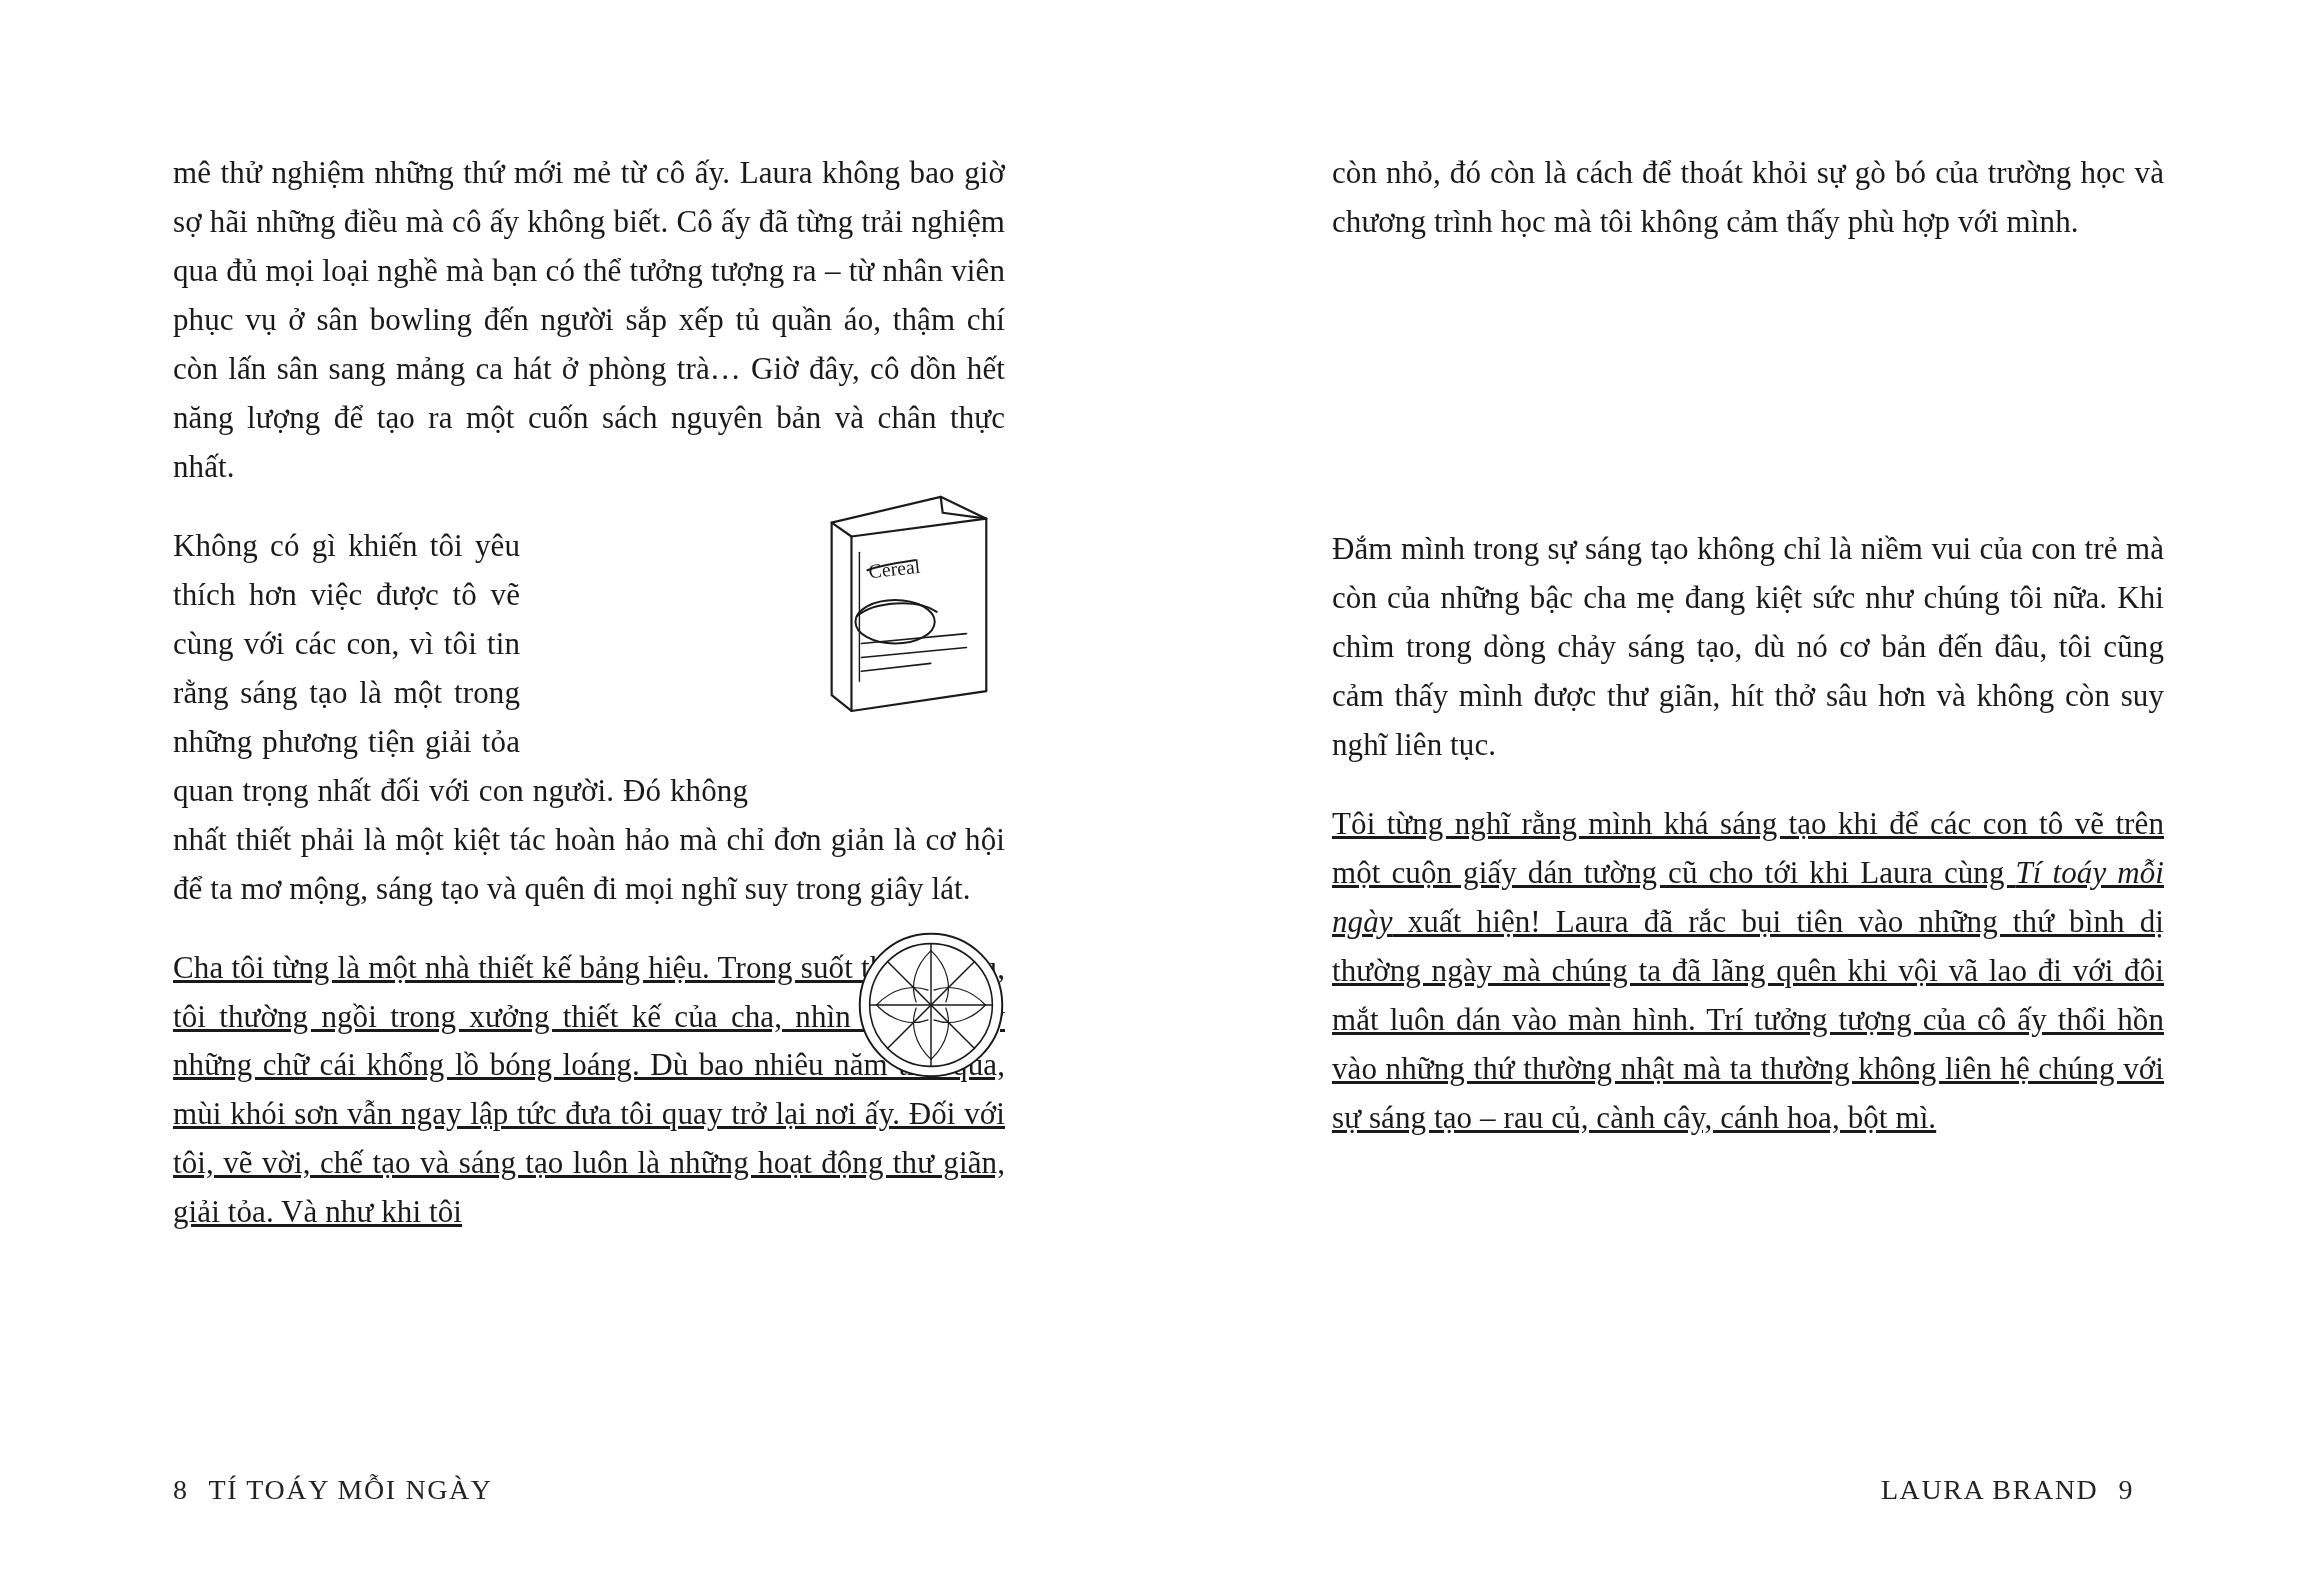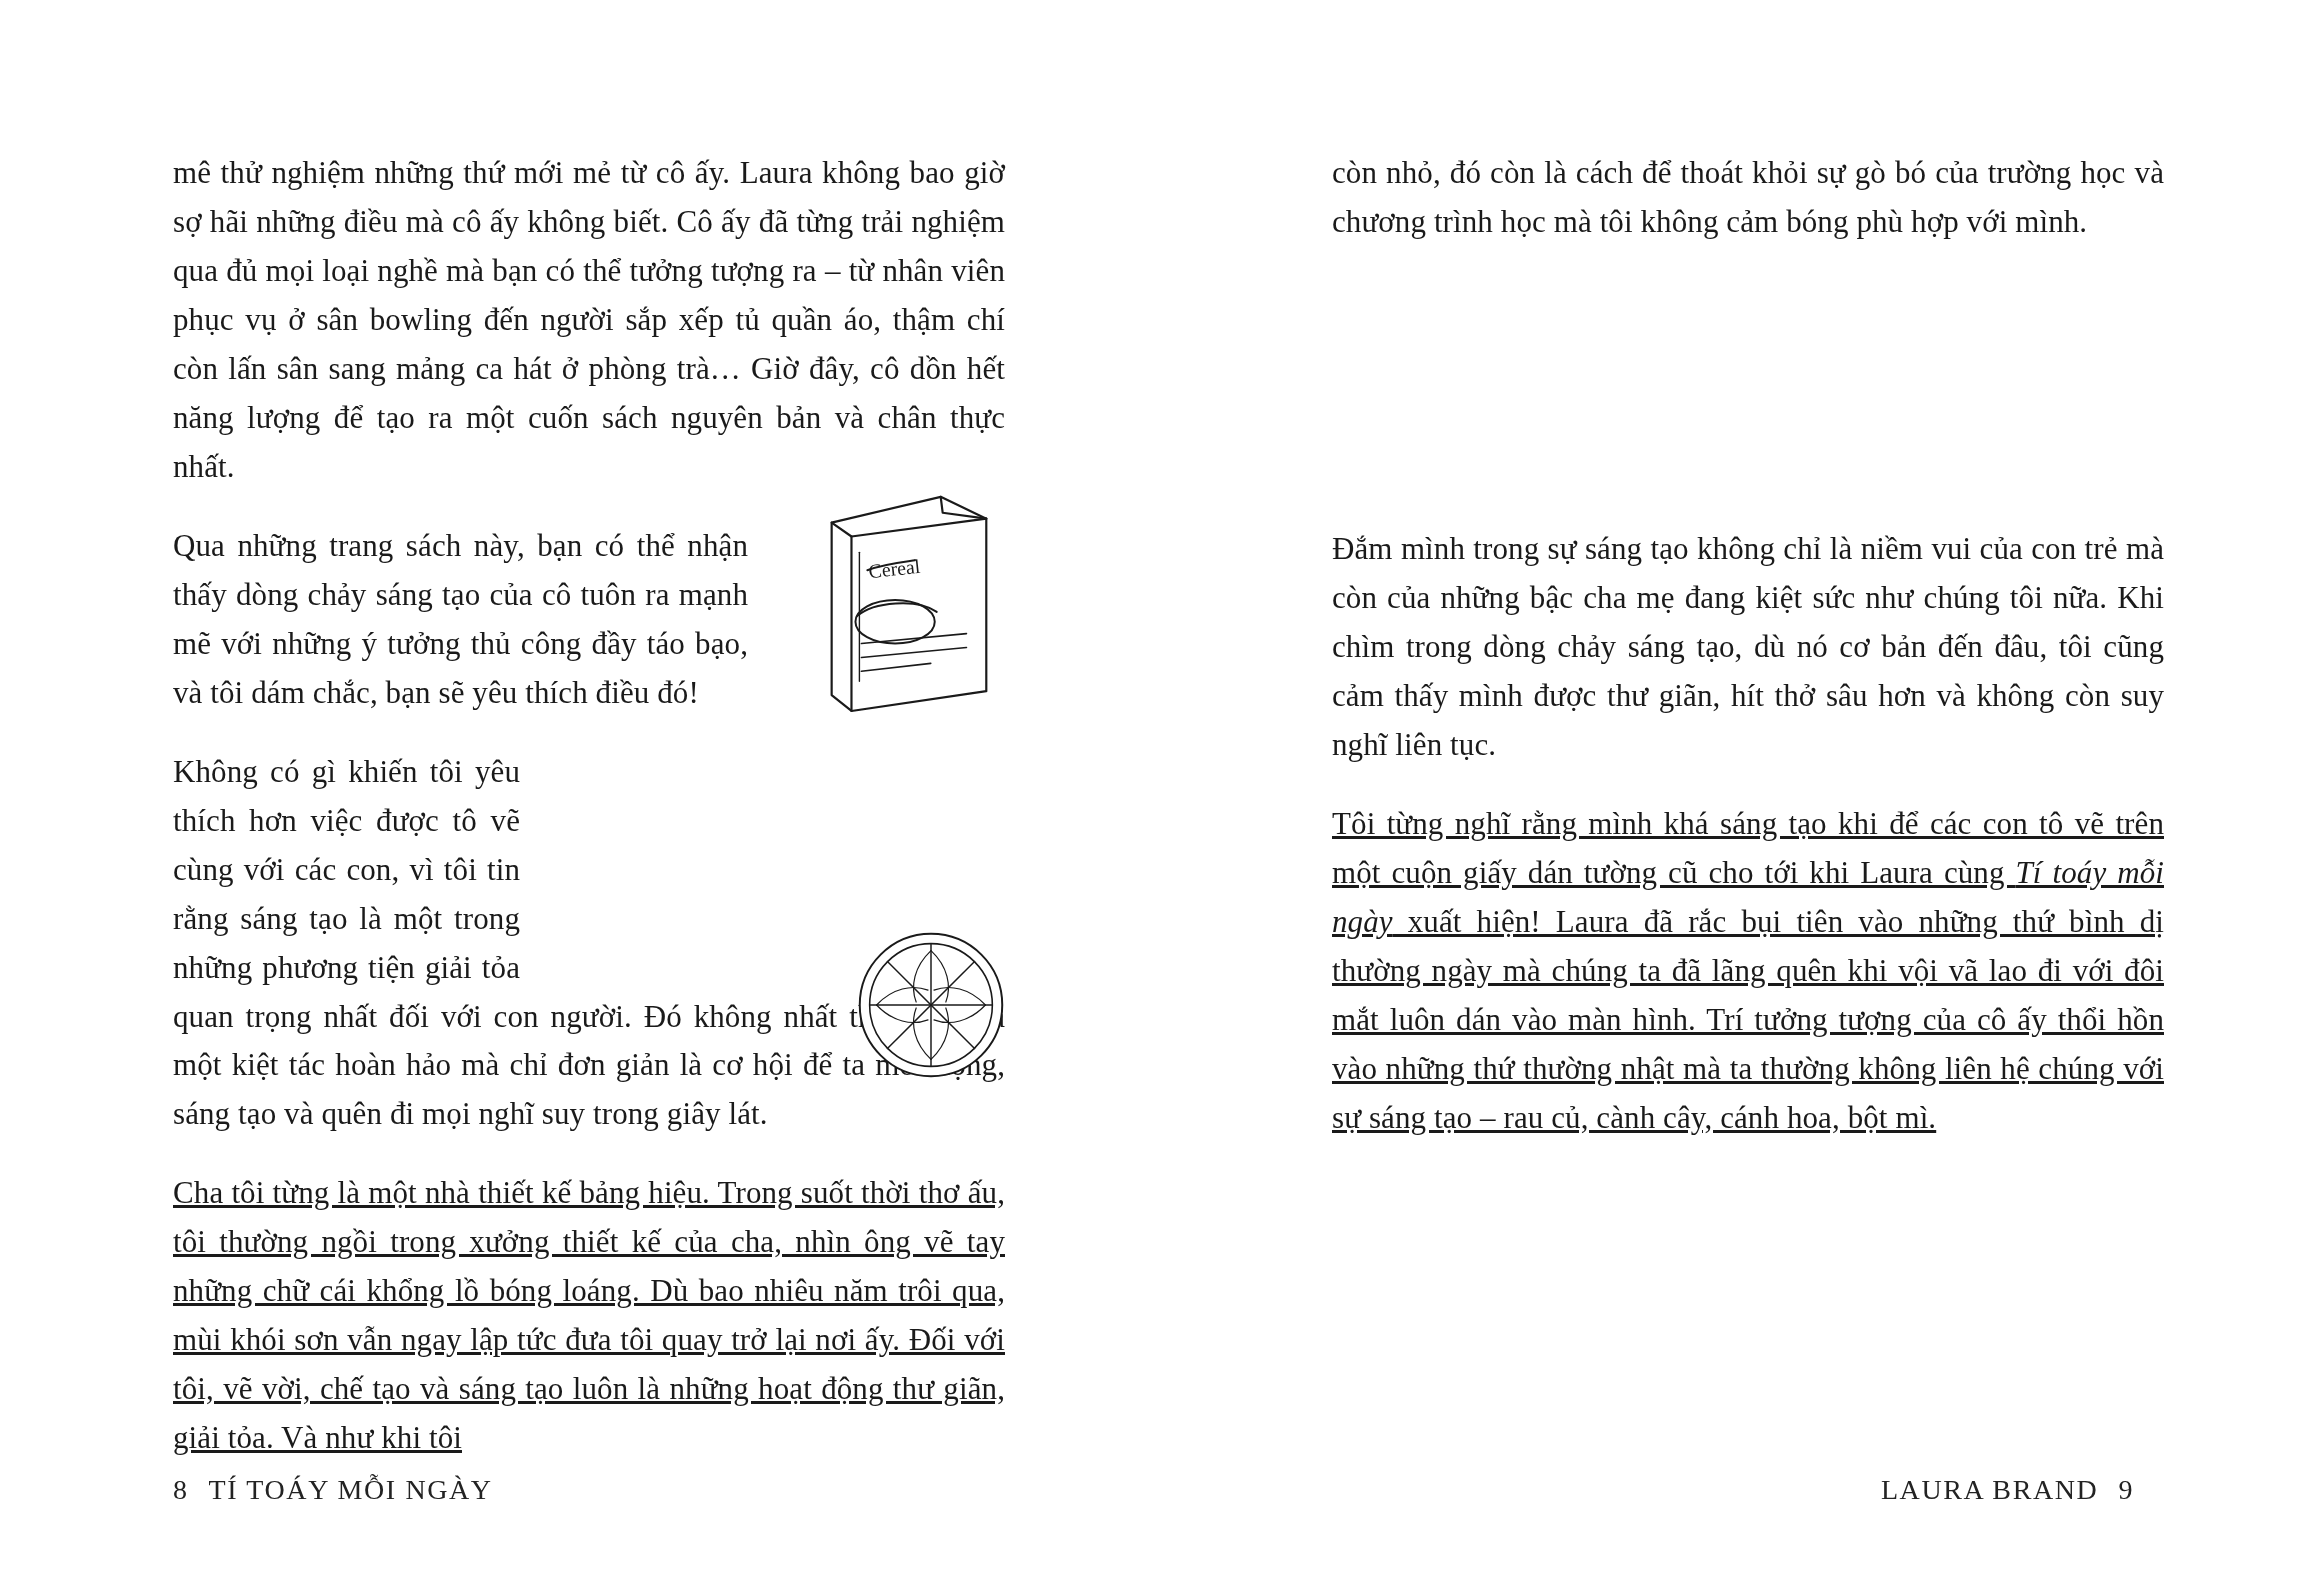--- a/index.html
+++ b/index.html
@@ -117,21 +117,20 @@
 
 <div class="spread">
 
   <div class="page page-left">
     <div class="col">
 
       <p class="para">mê thử nghiệm những thứ mới mẻ từ cô ấy. Laura không bao giờ sợ hãi những điều mà cô ấy không biết. Cô ấy đã từng trải nghiệm qua đủ mọi loại nghề mà bạn có thể tưởng tượng ra – từ nhân viên phục vụ ở sân bowling đến người sắp xếp tủ quần áo, thậm chí còn lấn sân sang mảng ca hát ở phòng trà… Giờ đây, cô dồn hết năng lượng để tạo ra một cuốn sách nguyên bản và chân thực nhất.</p>
 
       <div class="wrap-right-cereal"></div>
 
-      <p class="para">Qua những trang sách này, bạn có thể nhận thấy dòng chảy sáng tạo của cô tuôn ra mạnh mẽ với những ý tưởng thủ công đầy táo bạo, và tôi dám chắc, bạn sẽ yêu thích điều đó!</p>
 
       <div class="wrap-right-lemon"></div>
 
       <p class="para">Không có gì khiến tôi yêu thích hơn việc được tô vẽ cùng với các con, vì tôi tin rằng sáng tạo là một trong những phương tiện giải tỏa quan trọng nhất đối với con người. Đó không nhất thiết phải là một kiệt tác hoàn hảo mà chỉ đơn giản là cơ hội để ta mơ mộng, sáng tạo và quên đi mọi nghĩ suy trong giây lát.</p>
 
       <p class="para">Cha tôi từng là một nhà thiết kế bảng hiệu. Trong suốt thời thơ ấu, tôi thường ngồi trong xưởng thiết kế của cha, nhìn ông vẽ tay những chữ cái khổng lồ bóng loáng. Dù bao nhiêu năm trôi qua, mùi khói sơn vẫn ngay lập tức đưa tôi quay trở lại nơi ấy. Đối với tôi, vẽ vời, chế tạo và sáng tạo luôn là những hoạt động thư giãn, giải tỏa. Và như khi tôi</p>
     </div>
 
     <div class="illo illo-cereal">
       <svg viewBox="0 0 230 240" width="228" height="238" fill="none" stroke="#1a1a1a" stroke-width="2.2" stroke-linejoin="round" stroke-linecap="round">
@@ -177,21 +176,21 @@
       </svg>
     </div>
 
     <div class="footer footer-left">
       <span class="folio">8</span><span class="runhead">TÍ TOÁY MỖI NGÀY</span>
     </div>
   </div>
 
   <div class="page page-right">
     <div class="col">
-      <p class="para">còn nhỏ, đó còn là cách để thoát khỏi sự gò bó của trường học và chương trình học mà tôi không cảm bóng phù hợp với mình.</p>
+      <p class="para">còn nhỏ, đó còn là cách để thoát khỏi sự gò bó của trường học và chương trình học mà tôi không cảm thấy phù hợp với mình.</p>
 
       <div class="spacer-block"></div>
 
       <p class="para">Đắm mình trong sự sáng tạo không chỉ là niềm vui của con trẻ mà còn của những bậc cha mẹ đang kiệt sức như chúng tôi nữa. Khi chìm trong dòng chảy sáng tạo, dù nó cơ bản đến đâu, tôi cũng cảm thấy mình được thư giãn, hít thở sâu hơn và không còn suy nghĩ liên tục.</p>
 
       <p class="para"><span>Tôi từng nghĩ rằng mình khá sáng tạo khi để các con tô vẽ trên một cuộn giấy dán tường cũ cho tới khi Laura cùng </span><span class="italic">Tí toáy mỗi ngày</span><span> xuất hiện! Laura đã rắc bụi tiên vào những thứ bình dị thường ngày mà chúng ta đã lãng quên khi vội vã lao đi với đôi mắt luôn dán vào màn hình. Trí tưởng tượng của cô ấy thổi hồn vào những thứ thường nhật mà ta thường không liên hệ chúng với sự sáng tạo – rau củ, cành cây, cánh hoa, bột mì.</span></p>
     </div>
 
     <div class="footer footer-right">
       <span class="runhead">LAURA BRAND</span><span class="folio">9</span>

